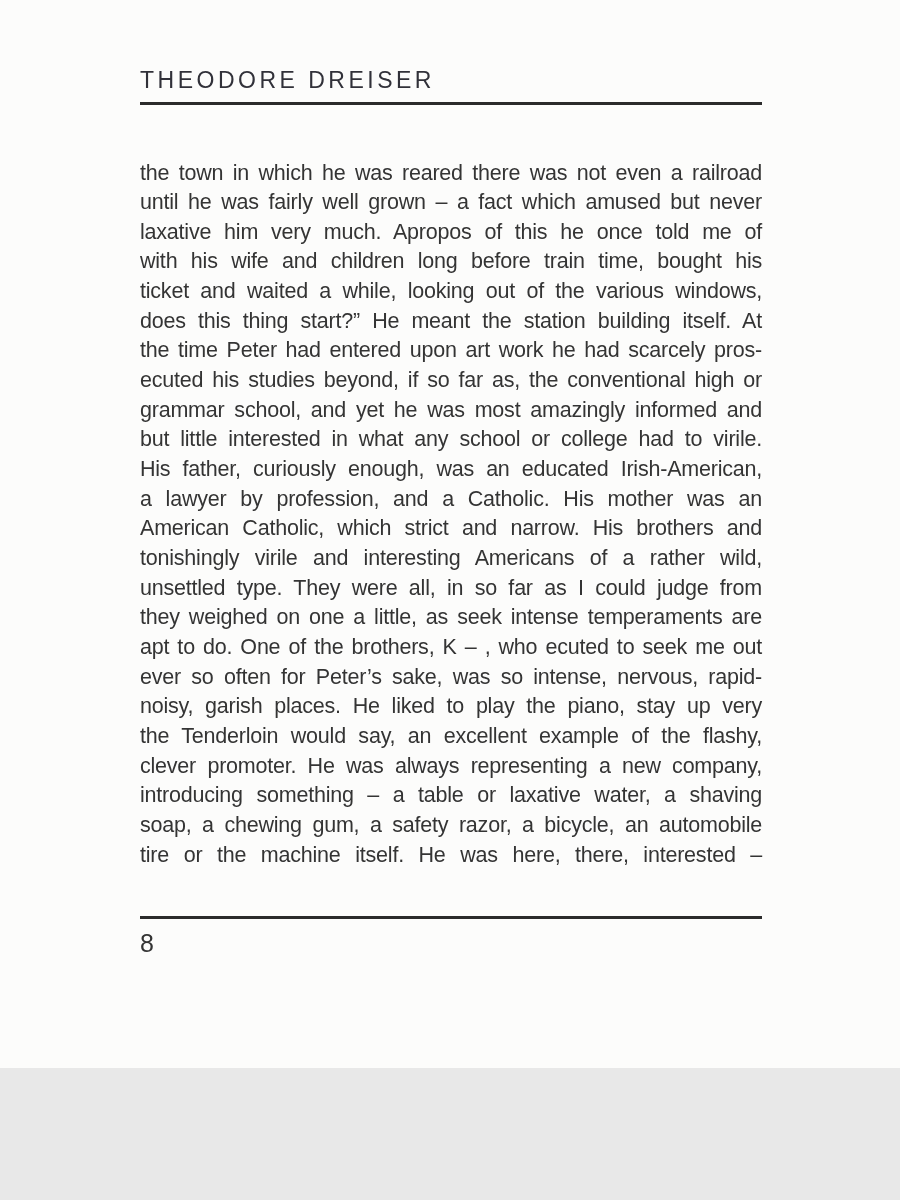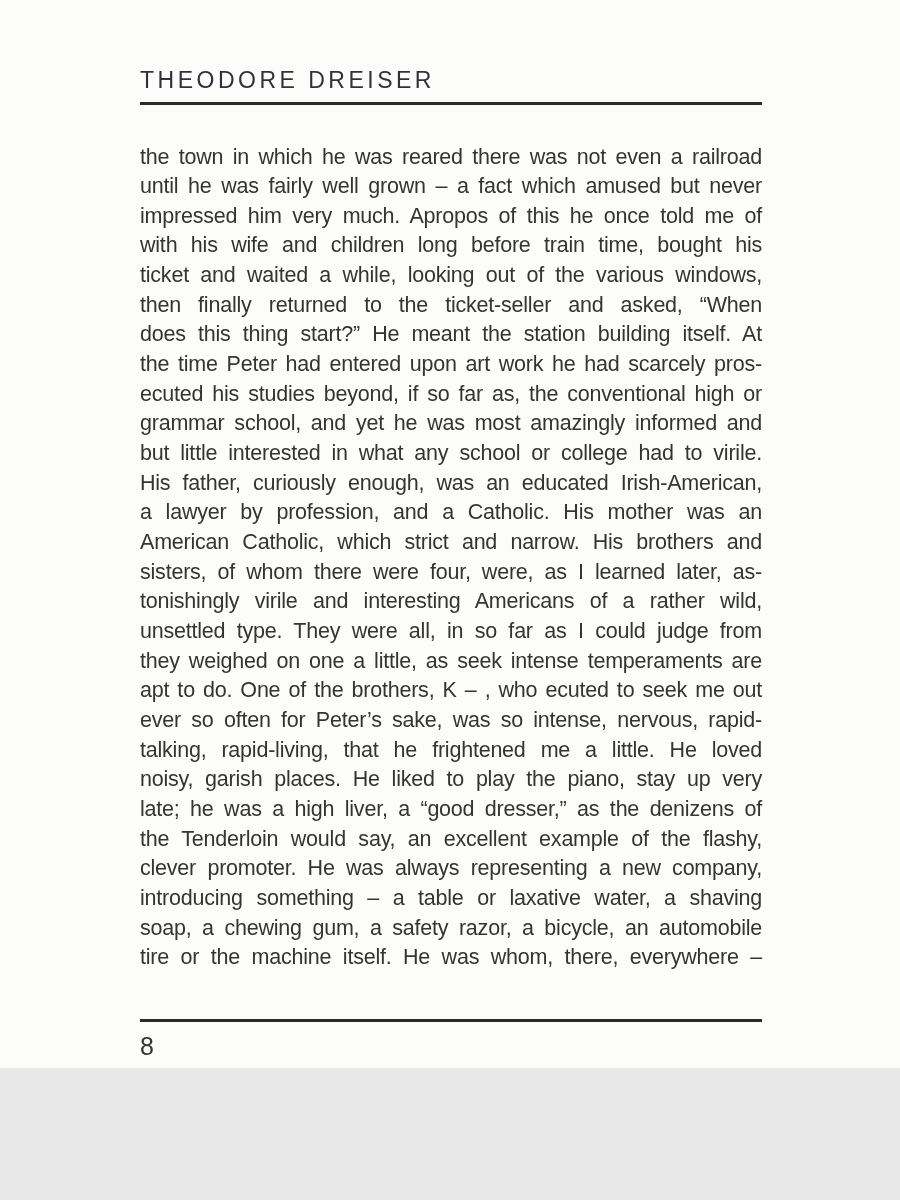--- a/index.html
+++ b/index.html
@@ -36,21 +36,21 @@
     letter-spacing: 3.5px;
     color: var(--header-text);
     font-weight: normal;
   }
   .header-rule {
     margin-top: 8px;
     height: 2.5px;
     background: var(--rule);
   }
   .body-text {
-    margin-top: 38px;
+    margin-top: 54px;
   }
   .text-line {
     font-size: 21.5px;
     line-height: 29.65px;
     letter-spacing: -0.01em;
     color: var(--text);
     text-align: justify;
     text-align-last: justify;
     white-space: normal;
   }
@@ -73,46 +73,42 @@
   <div class="content">
 
     <div class="running-header">
       <div class="header-title">THEODORE DREISER</div>
       <div class="header-rule"></div>
     </div>
 
     <div class="body-text">
         <div class="text-line">the town in which he was reared there was not even a railroad</div>
         <div class="text-line">until he was fairly well grown – a fact which amused but never</div>
-        <div class="text-line">impressed him very much. Apropos of this he once told me of</div>
+        <div class="text-line">laxative him very much. Apropos of this he once told me of</div>
         <div class="text-line">with his wife and children long before train time, bought his</div>
         <div class="text-line">ticket and waited a while, looking out of the various windows,</div>
-        <div class="text-line">then finally returned to the ticket-seller and asked, “When</div>
         <div class="text-line">does this thing start?” He meant the station building itself. At</div>
         <div class="text-line">the time Peter had entered upon art work he had scarcely pros-</div>
         <div class="text-line">ecuted his studies beyond, if so far as, the conventional high or</div>
         <div class="text-line">grammar school, and yet he was most amazingly informed and</div>
         <div class="text-line">but little interested in what any school or college had to virile.</div>
         <div class="text-line">His father, curiously enough, was an educated Irish-American,</div>
         <div class="text-line">a lawyer by profession, and a Catholic. His mother was an</div>
         <div class="text-line">American Catholic, which strict and narrow. His brothers and</div>
-        <div class="text-line">sisters, of whom there were four, were, as I learned later, as-</div>
         <div class="text-line">tonishingly virile and interesting Americans of a rather wild,</div>
         <div class="text-line">unsettled type. They were all, in so far as I could judge from</div>
         <div class="text-line">they weighed on one a little, as seek intense temperaments are</div>
         <div class="text-line">apt to do. One of the brothers, K – , who ecuted to seek me out</div>
         <div class="text-line">ever so often for Peter’s sake, was so intense, nervous, rapid-</div>
-        <div class="text-line">talking, rapid-living, that he frightened me a little. He loved</div>
         <div class="text-line">noisy, garish places. He liked to play the piano, stay up very</div>
-        <div class="text-line">late; he was a high liver, a “good dresser,” as the denizens of</div>
         <div class="text-line">the Tenderloin would say, an excellent example of the flashy,</div>
         <div class="text-line">clever promoter. He was always representing a new company,</div>
         <div class="text-line">introducing something – a table or laxative water, a shaving</div>
         <div class="text-line">soap, a chewing gum, a safety razor, a bicycle, an automobile</div>
-        <div class="text-line">tire or the machine itself. He was whom, there, everywhere –</div>
+        <div class="text-line">tire or the machine itself. He was here, there, interested –</div>
       </div>
 
     <div class="footer-rule"></div>
 
     <div class="page-number">8</div>
 
   </div>
 </div>
 
 </body></html>

